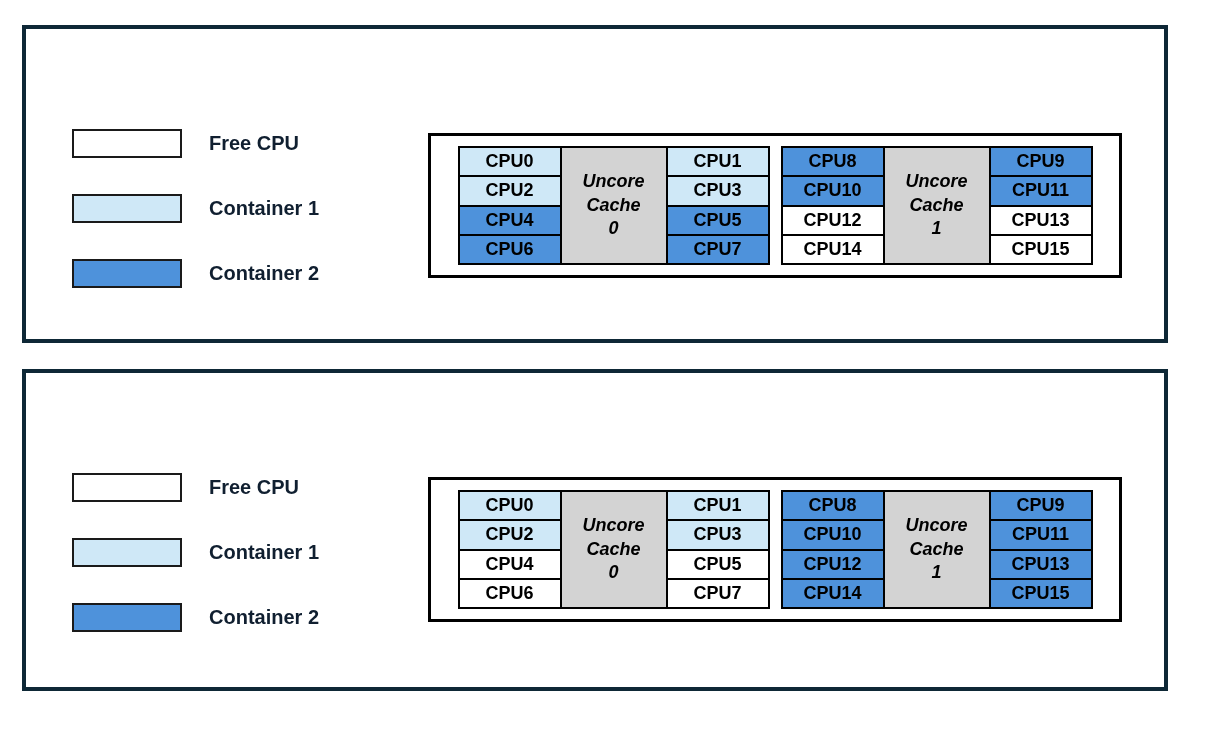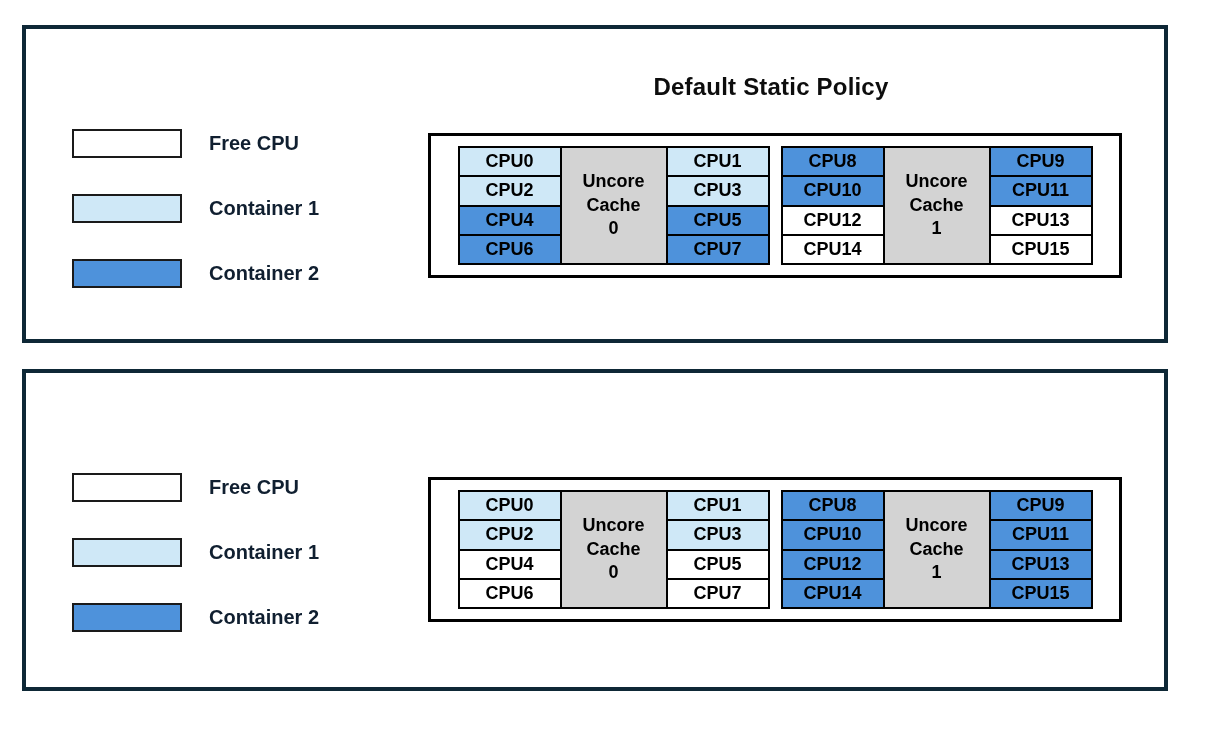--- a/index.html
+++ b/index.html
@@ -41,28 +41,27 @@
     display:flex; align-items:center; justify-content:center;
     font-size:18px; font-weight:700;
   }
   .col .cell:first-child { margin-top:0; }
   .uncore {
     width:108px; box-sizing:border-box; border:2px solid #000; margin:0 -2px;
     display:flex; align-items:center; justify-content:center;
   }
   .uncore-label {
     text-align:center; font-size:18px; font-weight:700;
-    white-space:pre-line; line-height:1.3;
+    white-space:pre-line; line-height:1.3;font-style:italic;
   }
 </style>
 </head>
 <body>
 
 <section class="panel" id="panel-0">
-  <h2 class="title">Default Static Policy</h2>
 
   <div class="legend">
     <div class="legend-row">
       <span class="swatch" style="background-color: rgb(255, 255, 255);"></span>
       <span class="legend-label">Free CPU</span>
     </div>
     <div class="legend-row">
       <span class="swatch" style="background-color: rgb(207, 232, 247);"></span>
       <span class="legend-label">Container 1</span>
     </div>

